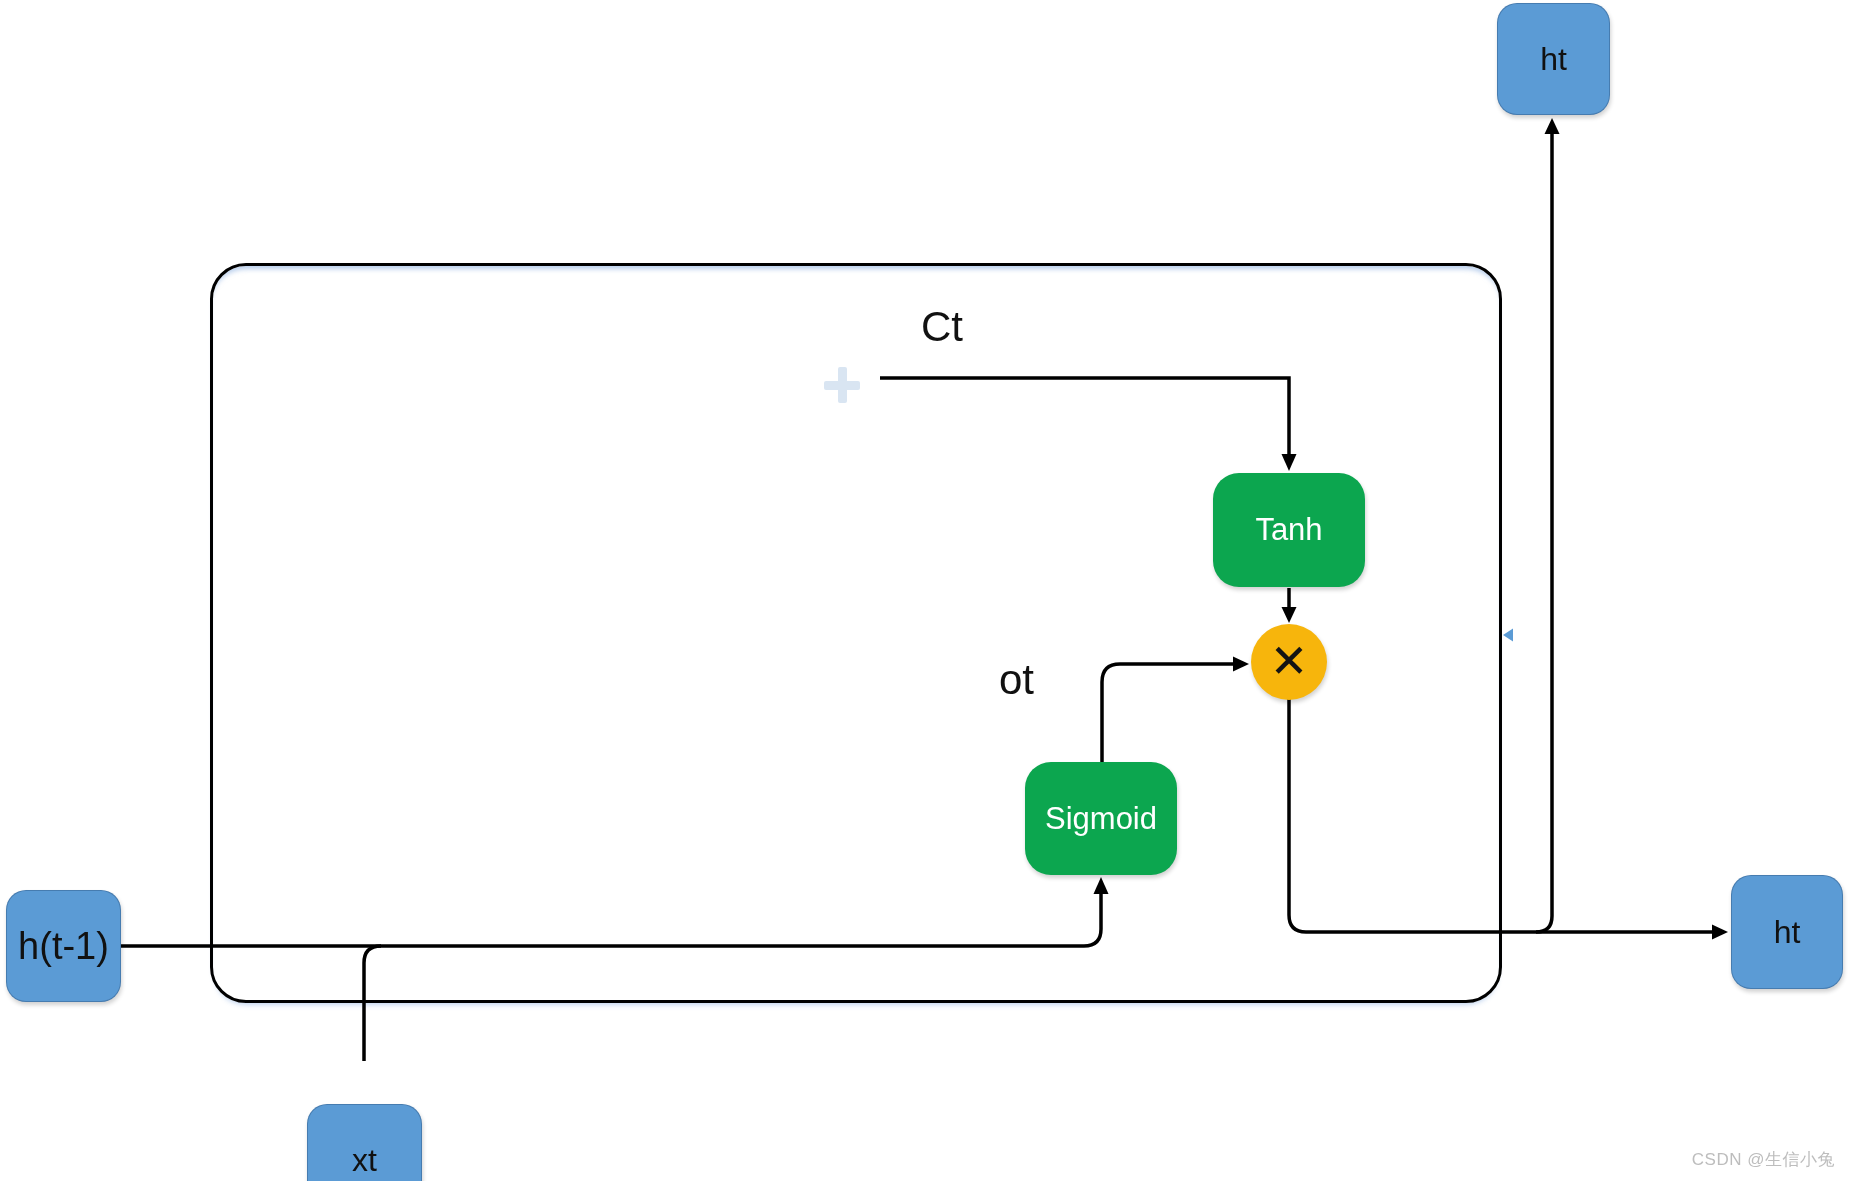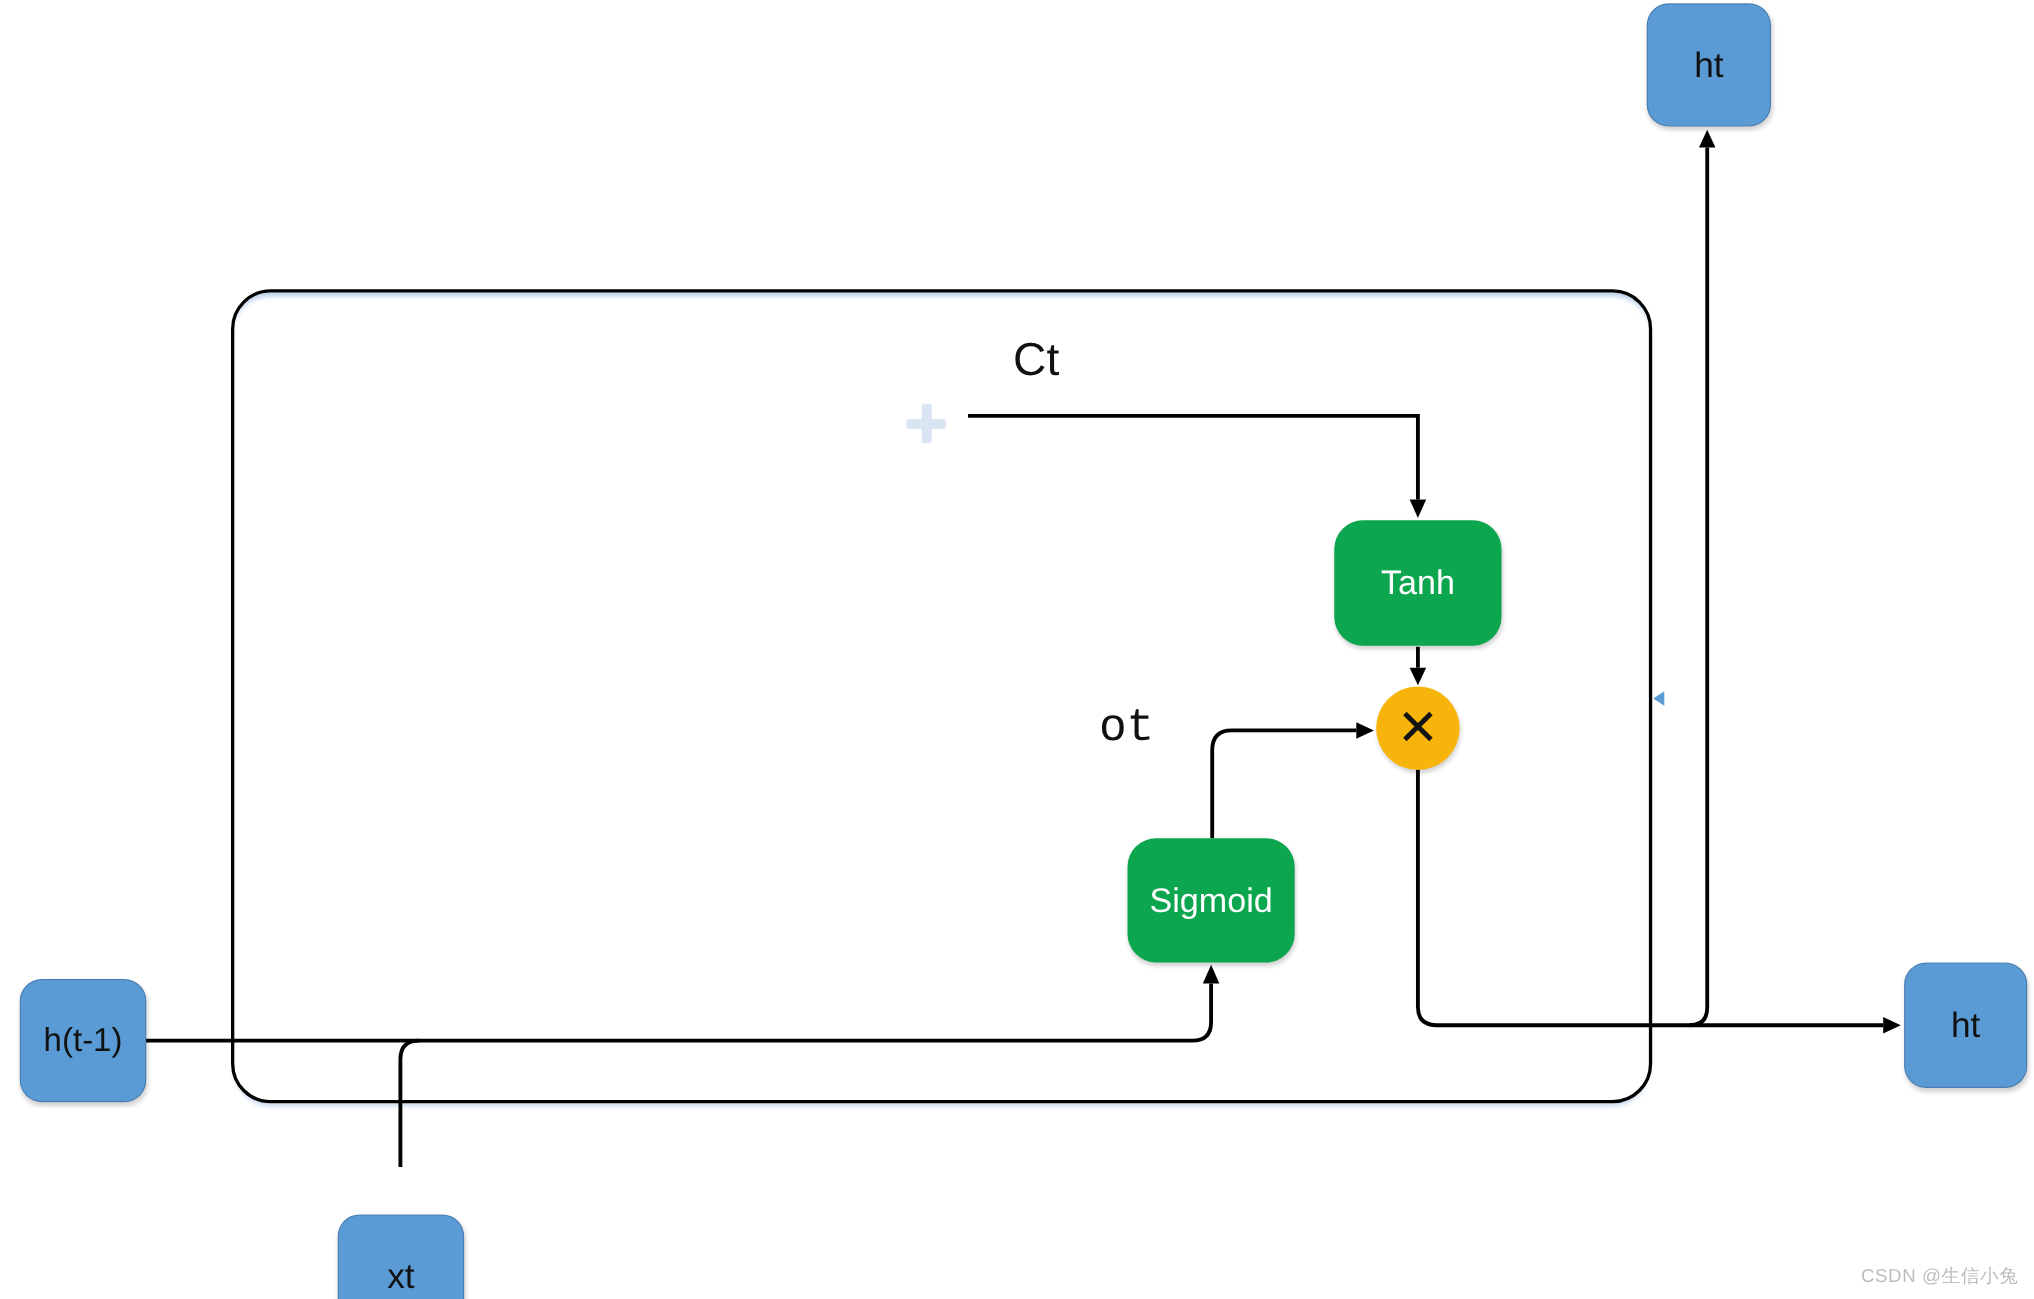--- a/index.html
+++ b/index.html
@@ -53,33 +53,33 @@
     border-radius:50%;
     color:#141414;
   }
   .multiply-symbol{
     font-family:"DejaVu Sans",sans-serif;
     font-size:46px;font-weight:bold;line-height:1;
     transform:translateY(-1px);
   }
   #node-ht-top   {left:1497px;top:3px;   width:113px;height:112px;}
   #node-ht-right {left:1731px;top:875px; width:112px;height:114px;}
-  #node-h-prev   {left:18px;   top:890px; width:115px;height:112px;font-size:30px;}
+  #node-h-prev   {left:6px;   top:890px; width:115px;height:112px;font-size:38px;}
   #node-xt       {left:307px; top:1060px;width:115px;height:112px;margin-top:44px;}
   #node-tanh     {left:1213px;top:473px; width:152px;height:114px;text-align:center;}
   #node-sigmoid  {left:1025px;top:762px; width:152px;height:113px;}
   #node-multiply {left:1251px;top:624px; width:76px; height:76px;}
   
   .edge-label{
     position:absolute;z-index:4;
     width:140px;
     font-size:42px;color:#111;
   }
   #label-ct{left:921px;top:303px;}
-  #label-ot{left:999px;top:638px;font-family:Liberation Mono, monospace;}
+  #label-ot{left:999px;top:656px;}
   
   .crosshair{position:absolute;left:824px;top:367px;width:36px;height:36px;z-index:1;}
   .crosshair::before,.crosshair::after{
     content:"";position:absolute;background:#d9e5f2;border-radius:2px;
   }
   .crosshair::before{left:0;top:13.5px;width:36px;height:9px;}
   .crosshair::after{left:13.5px;top:0;width:9px;height:36px;}
   
   .watermark{
     position:absolute;right:14px;top:1148px;z-index:4;

